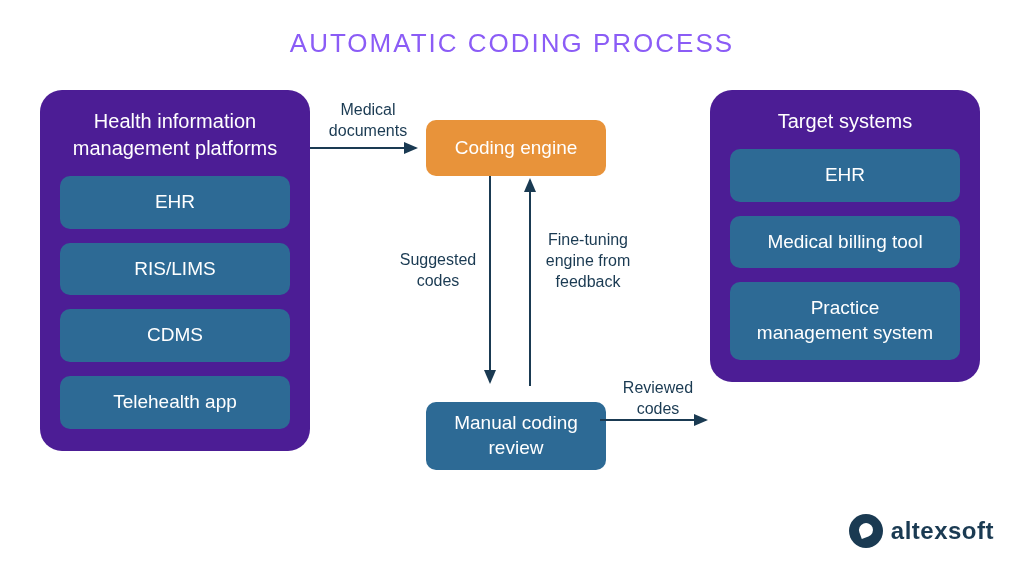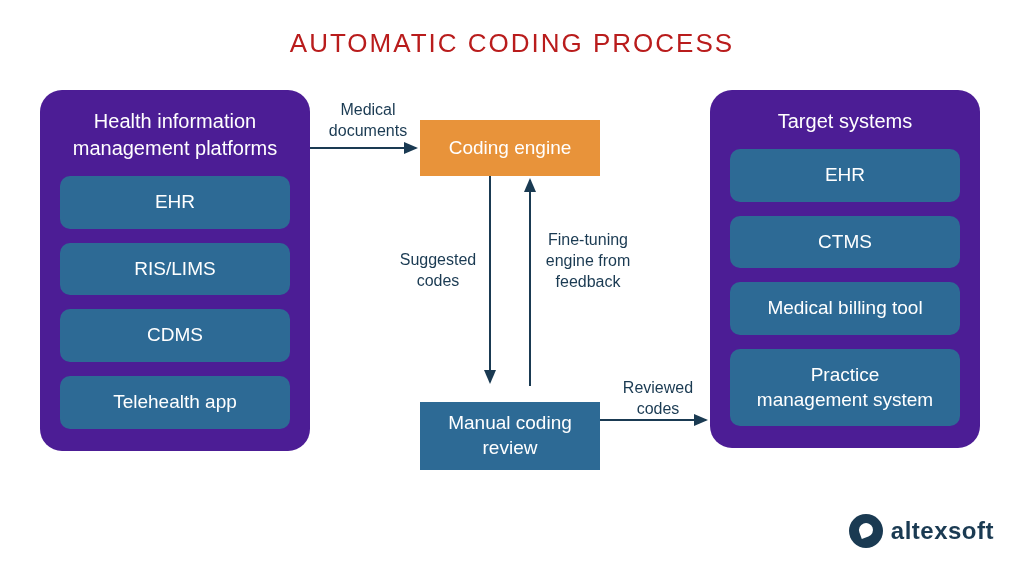--- a/index.html
+++ b/index.html
@@ -8,21 +8,21 @@
     height: 566px;
     background: #ffffff;
     font-family: -apple-system, BlinkMacSystemFont, "Segoe UI", Arial, sans-serif;
     position: relative;
     overflow: hidden;
   }
   .title {
     text-align: center;
     font-size: 26px;
     letter-spacing: 2px;
-    color: #b91c1c;
+    color: #8b5cf6;
     padding-top: 28px;
     font-weight: 400;
   }
   .canvas {
     position: absolute;
     top: 0; left: 0;
     width: 1024px;
     height: 566px;
   }
   .panel {
@@ -44,29 +44,30 @@
     color: #ffffff;
     border-radius: 10px;
     padding: 14px 26px;
     font-size: 19px;
     margin-bottom: 14px;
     line-height: 1.3;
   }
   .pill:last-child { margin-bottom: 0; }
   .node {
     position: absolute;
-    border-radius: 0;
+    border-radius: 10px;
     color: #ffffff;
     display: flex;
     align-items: center;
     justify-content: center;
     text-align: center;
     font-size: 19px;
     line-height: 1.3;
     padding: 12px;
+    margin-left: 6px;
   }
   .node-orange { background: #e8933a; }
   .node-blue { background: #2d6a95; }
   .edge-label {
     position: absolute;
     color: #1a3a52;
     font-size: 16px;
     text-align: center;
     line-height: 1.3;
   }
@@ -117,21 +118,20 @@
     <div class="panel-title">Health information management platforms</div>
     <div class="pill">EHR</div>
     <div class="pill">RIS/LIMS</div>
     <div class="pill">CDMS</div>
     <div class="pill">Telehealth app</div>
   </div>
 
   <div class="panel" style="left:710px; top:90px; width:270px;">
     <div class="panel-title">Target systems</div>
     <div class="pill">EHR</div>
-    <div class="pill">CTMS</div>
     <div class="pill">Medical billing tool</div>
     <div class="pill">Practice management system</div>
   </div>
 
   <div class="node node-orange" style="left:420px; top:120px; width:180px; height:56px;">
     <span>Coding engine</span>
   </div>
 
   <div class="node node-blue" style="left:420px; top:402px; width:180px; height:68px;">
     <span>Manual coding review</span>

